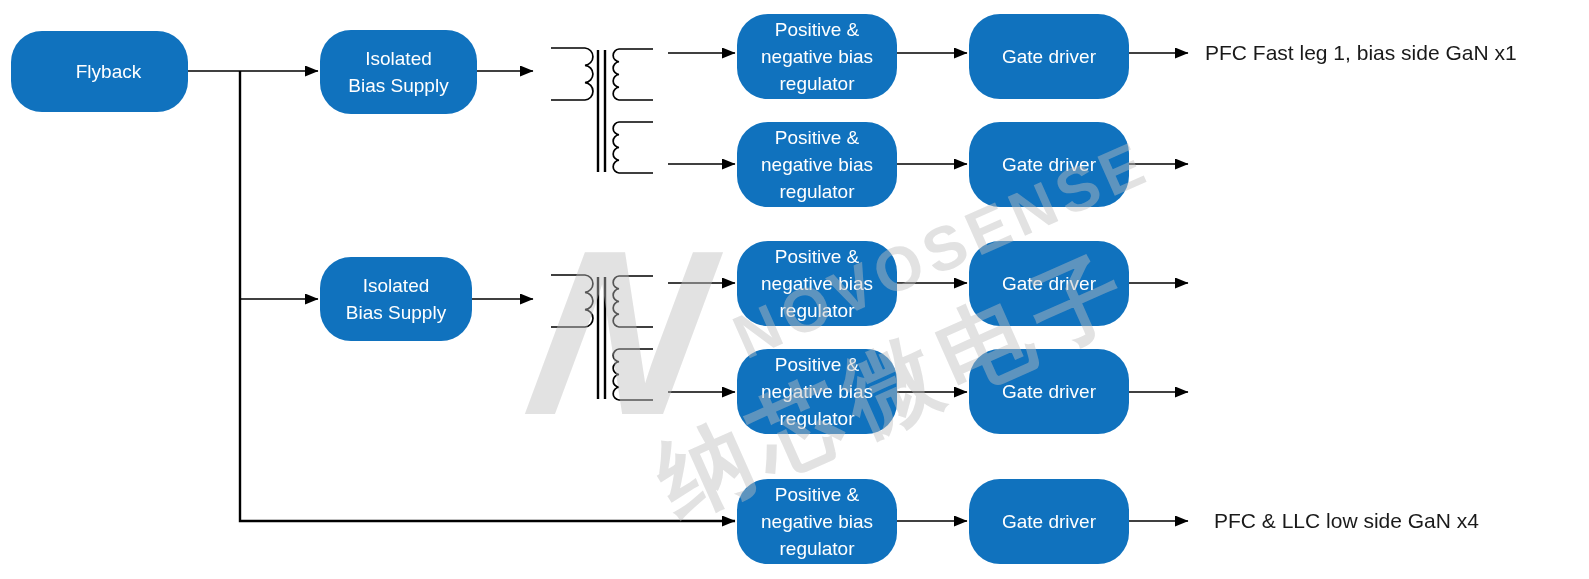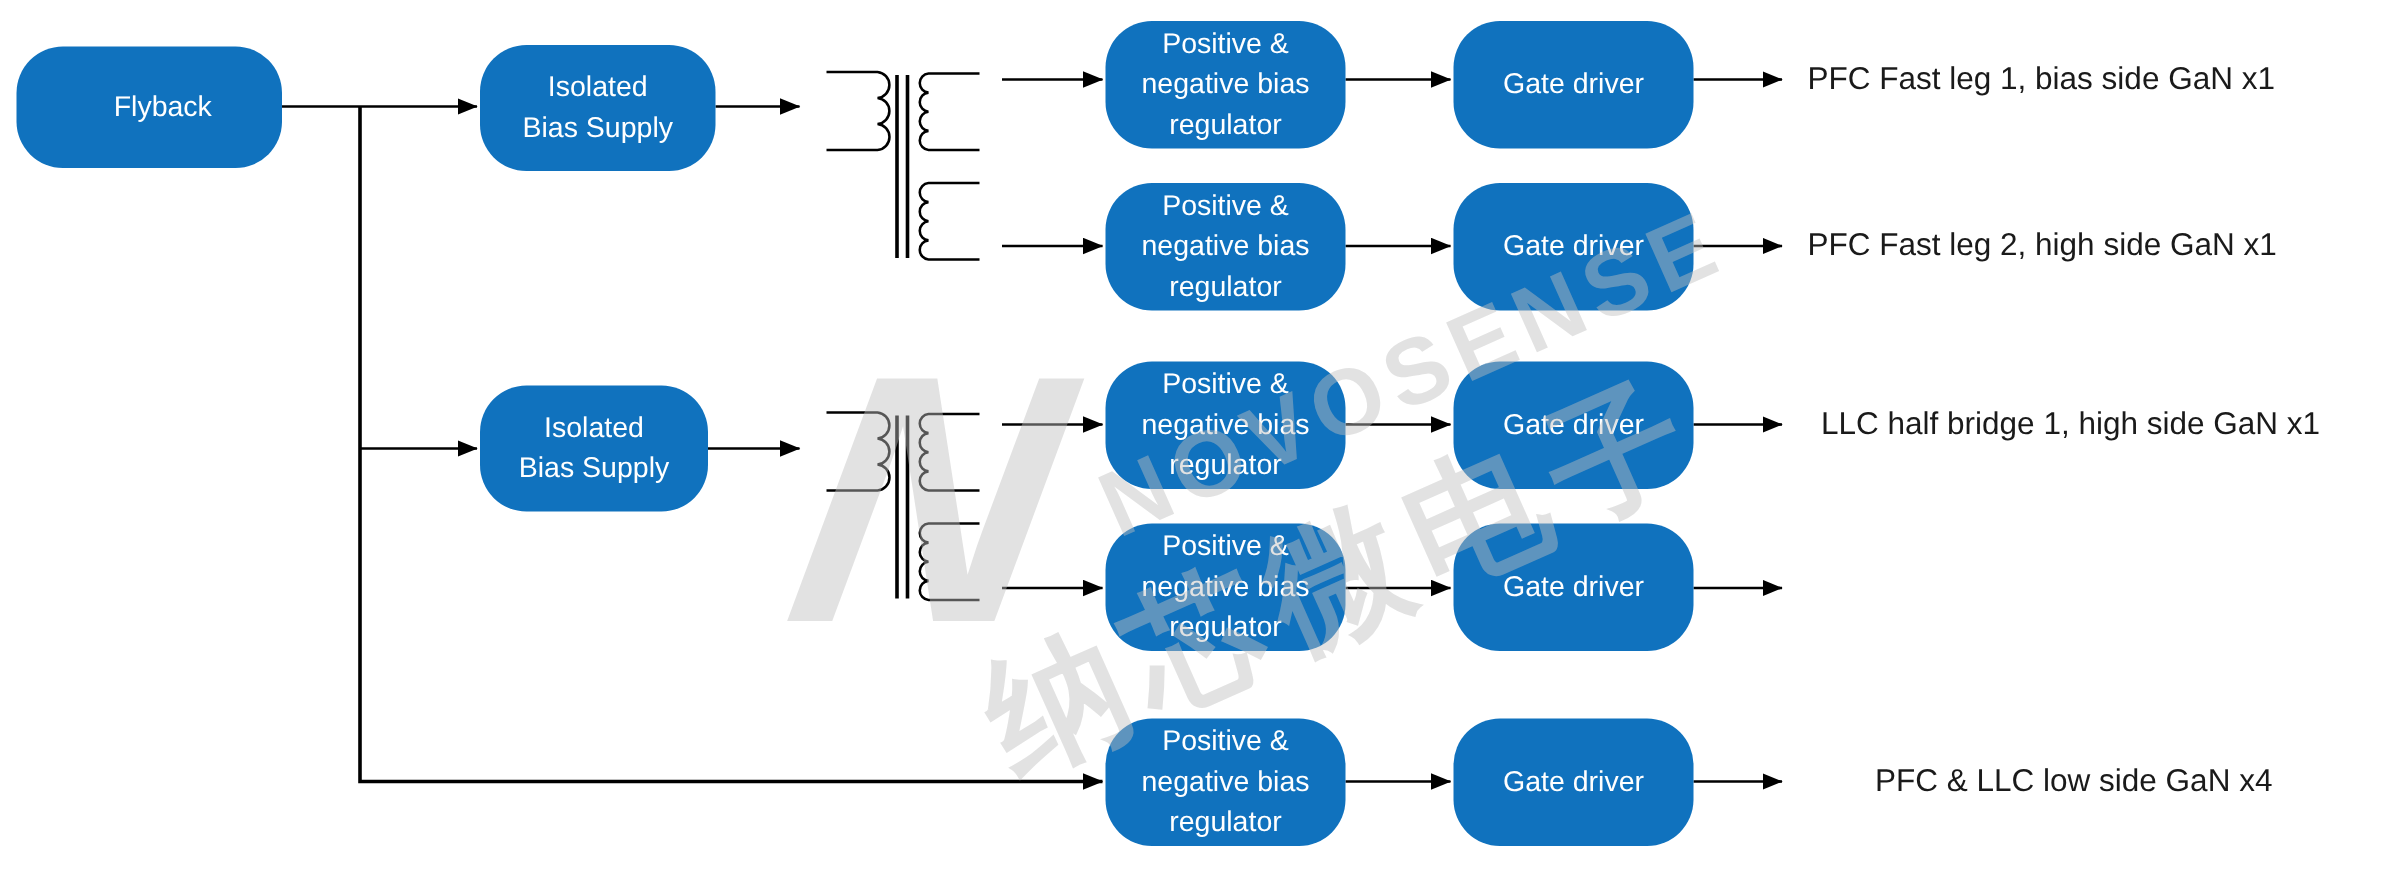--- a/index.html
+++ b/index.html
@@ -120,38 +120,36 @@
   <div class="bluebox" style="left:737px;top:14px;width:160px;height:85px;">Positive &amp;
 negative bias
 regulator</div>
   <div class="bluebox" style="left:969px;top:14px;width:160px;height:85px;">Gate driver</div>
   <div class="outlabel" style="left:1205px;top:38px;">PFC Fast leg 1, bias side GaN x1</div>
 
   <div class="bluebox" style="left:737px;top:122px;width:160px;height:85px;">Positive &amp;
 negative bias
 regulator</div>
   <div class="bluebox" style="left:969px;top:122px;width:160px;height:85px;">Gate driver</div>
-  <div class="outlabel" style="left:1205px;top:149px;">PFC Fast leg 2, high side GaN x1</div>
 
   <div class="bluebox" style="left:737px;top:241px;width:160px;height:85px;">Positive &amp;
 negative bias
 regulator</div>
   <div class="bluebox" style="left:969px;top:241px;width:160px;height:85px;">Gate driver</div>
-  <div class="outlabel" style="left:1214px;top:268px;">LLC half bridge 1, high side GaN x1</div>
 
   <div class="bluebox" style="left:737px;top:349px;width:160px;height:85px;">Positive &amp;
 negative bias
 regulator</div>
   <div class="bluebox" style="left:969px;top:349px;width:160px;height:85px;">Gate driver</div>
 
   <div class="bluebox" style="left:737px;top:479px;width:160px;height:85px;">Positive &amp;
 negative bias
 regulator</div>
   <div class="bluebox" style="left:969px;top:479px;width:160px;height:85px;">Gate driver</div>
-  <div class="outlabel" style="left:1214px;top:506px;margin-left:36px;">PFC &amp; LLC low side GaN x4</div>
+  <div class="outlabel" style="left:1214px;top:506px;">PFC &amp; LLC low side GaN x4</div>
 
   <div class="watermark">
     <div class="wm-logo">N</div>
     <div class="wm-en">NOVOSENSE</div>
     <div class="wm-cn">纳芯微电子</div>
   </div>
 
 </div>
 
 </body></html>

